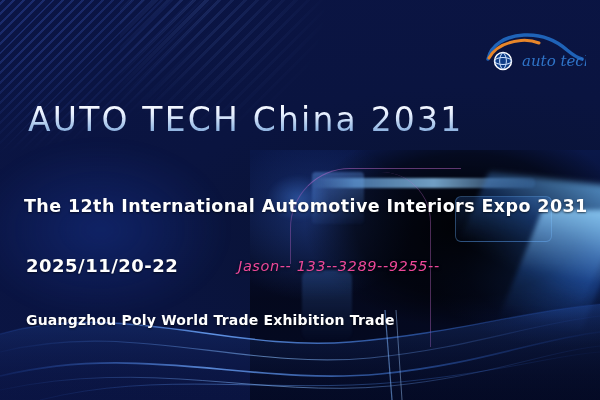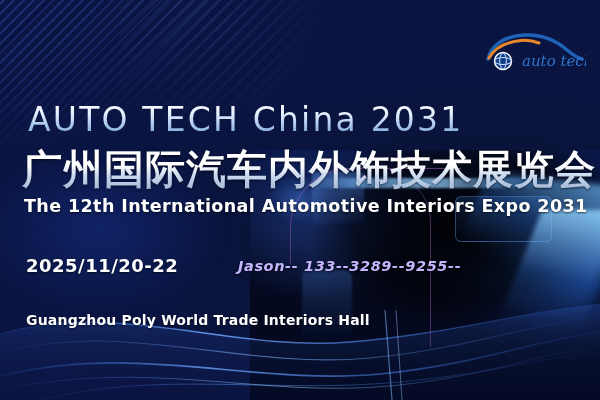--- a/index.html
+++ b/index.html
@@ -157,22 +157,22 @@
   }
   .venue-en{
     position:absolute;left:26px;top:312px;
     font-family:"DejaVu Sans", sans-serif;
     font-size:14px;font-weight:700;letter-spacing:.2px;color:#ffffff;
     white-space:nowrap;text-shadow:0 1px 2px rgba(0,0,0,.6);
   }
   .contact{
     position:absolute;left:238px;
     font-family:"DejaVu Sans", sans-serif;
-    font-size:14.5px;font-weight:700;font-style:italic;letter-spacing:.6px;
-    color:#c4b5fd;white-space:nowrap;
+    font-size:14.5px;font-weight:400;font-style:italic;letter-spacing:.6px;
+    color:#ec4899;white-space:nowrap;
     text-shadow:0 1px 3px rgba(0,0,0,.75);
   }
   .contact-1{top:258px;}
   .contact-2{top:285px;}
 </style>
 </head>
 <body>
 
 <div class="poster">
 
@@ -224,21 +224,20 @@
   <svg class="logo" viewBox="0 0 208 92">
     <path d="M12,62 C18,34 46,16 84,14 C122,12 150,26 170,44 C182,54 192,60 200,62" fill="none" stroke="#1f63b8" stroke-width="7" stroke-linecap="round"></path>
     <path d="M14,60 C24,42 46,28 78,25 C92,24 104,26 114,30" fill="none" stroke="#e8862a" stroke-width="6" stroke-linecap="round"></path>
     <circle cx="42" cy="66" r="17" fill="#0f3d87" stroke="#ffffff" stroke-width="3"></circle>
     <ellipse cx="42" cy="66" rx="17" ry="7" fill="none" stroke="#cfe3ff" stroke-width="2"></ellipse>
     <path d="M42,49 C33,56 33,76 42,83 C51,76 51,56 42,49Z" fill="none" stroke="#cfe3ff" stroke-width="2"></path>
     <text x="80" y="76" font-family="DejaVu Serif, serif" font-style="italic" font-size="30" fill="#2f74c8">auto tech</text>
   </svg>
 
   <div class="title-en">AUTO TECH China 2031</div>
-  <div class="title-cn">广州国际汽车内外饰技术展览会</div>
   <div class="subtitle-en">The 12th International Automotive Interiors Expo 2031</div>
 
   <div class="date">2025/11/20-22</div>
-  <div class="venue-en">Guangzhou Poly World Trade Interiors Hall</div>
+  <div class="venue-en">Guangzhou Poly World Trade Exhibition Trade</div>
 
   <div class="contact contact-1">Jason-- 133--3289--9255--</div>
 
 </div>
 
 </body></html>

